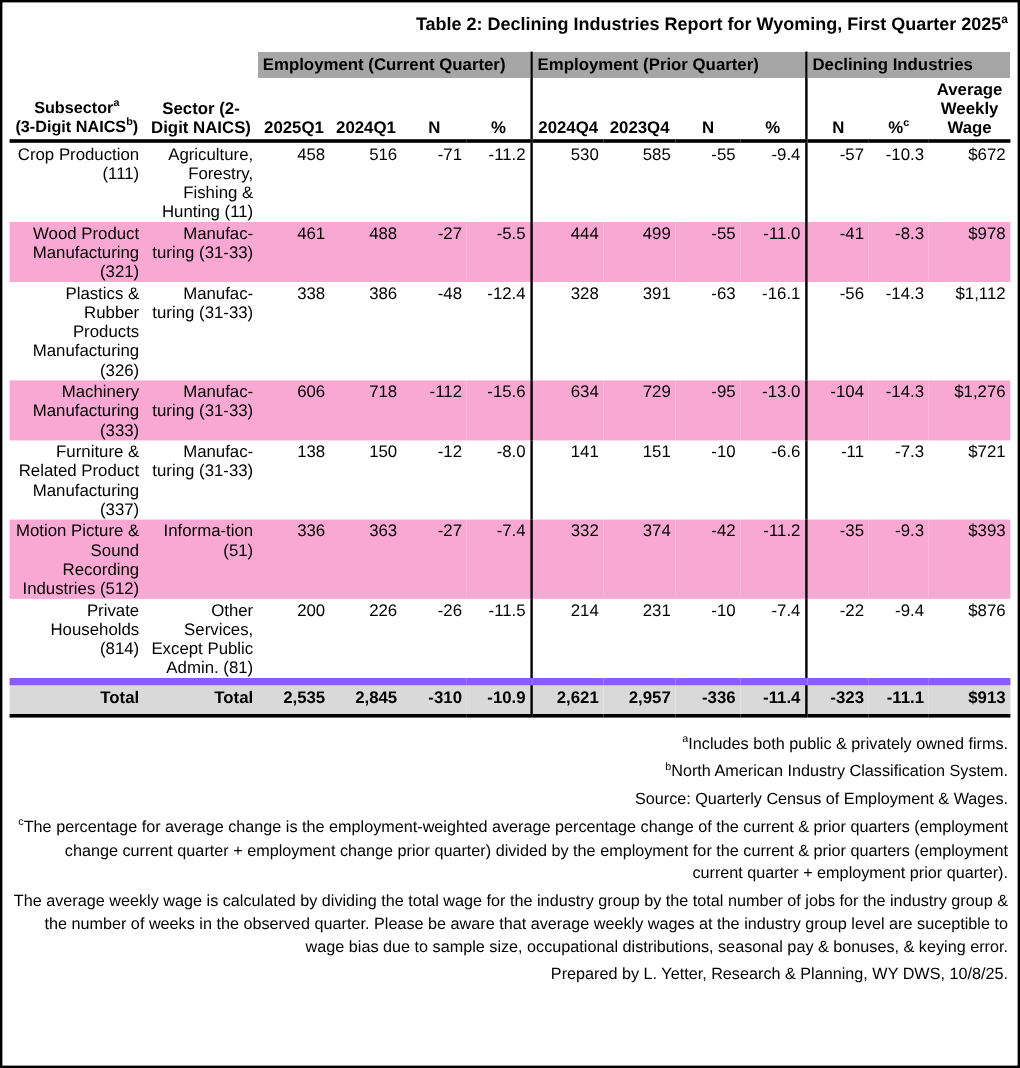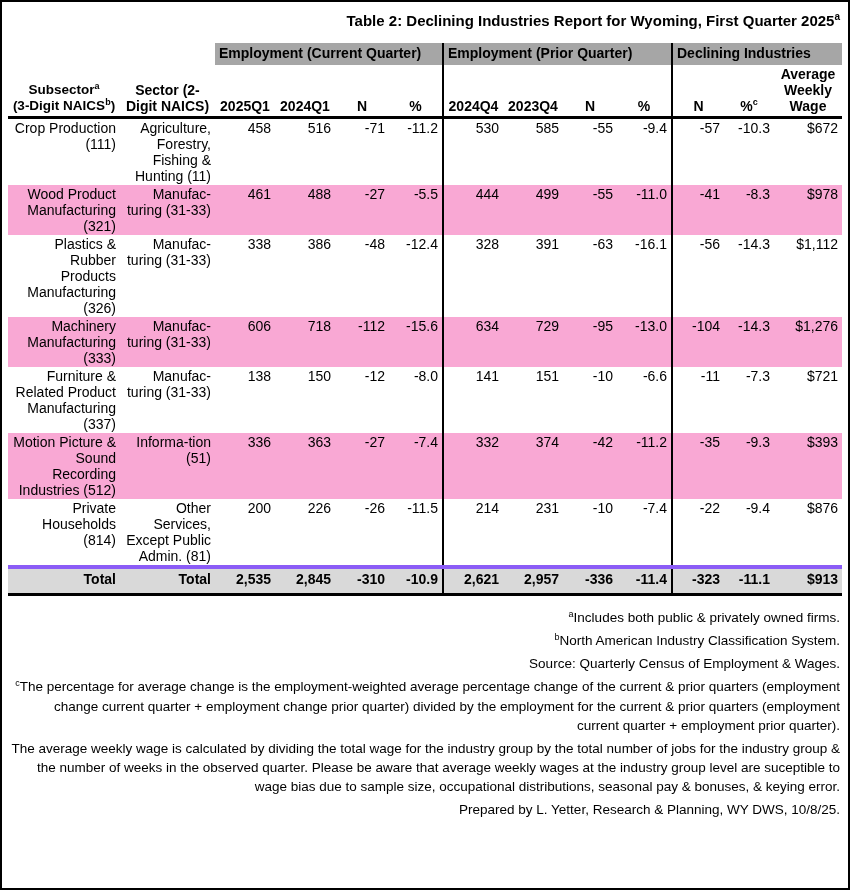--- a/index.html
+++ b/index.html
@@ -19,21 +19,21 @@
   .light-cell{background:#d9d9d9;font-weight:bold;text-align:center;line-height:17px;padding-top:1px;}
   .col-row td{vertical-align:bottom;font-weight:bold;border-bottom:3px solid #000;padding-bottom:2px;line-height:16px;}
   .sub-head{text-align:center;white-space:nowrap;font-size:13.5px;padding-left:1px;padding-right:1px;}
   .sec-head{text-align:center;}
   .q-head,.np-head{text-align:center;white-space:nowrap;padding-left:1px;padding-right:1px;}
   .wage-head{text-align:center;padding-left:1px;padding-right:1px;}
   .c-num{text-align:right;padding-right:7px;white-space:nowrap;}
   .c-sub,.c-sec{padding-left:4px;padding-right:4px;text-align:right;}
   .div-l{border-left:2px solid #000;}
   .shaded td{background:#f9a8d4;}
-  .total-row td{background:#d9d9d9;font-weight:bold;border-top:4px solid #8b5cf6;border-bottom:3px solid #000;height:20px;padding-top:2px;padding-bottom:2px;}
+  .total-row td{background:#d9d9d9;font-weight:bold;border-top:6px solid #8b5cf6;border-bottom:3px solid #000;height:20px;padding-top:2px;padding-bottom:2px;}
   sup{font-size:9px;line-height:0;}
   .footnotes{margin-top:12px;font-size:13.5px;line-height:1.42;padding:0 2px;text-align:right;}
   .footnote{margin-bottom:4px;}
 </style>
 </head>
 <body>
 
 <div class="page">
 
   <div class="title">

